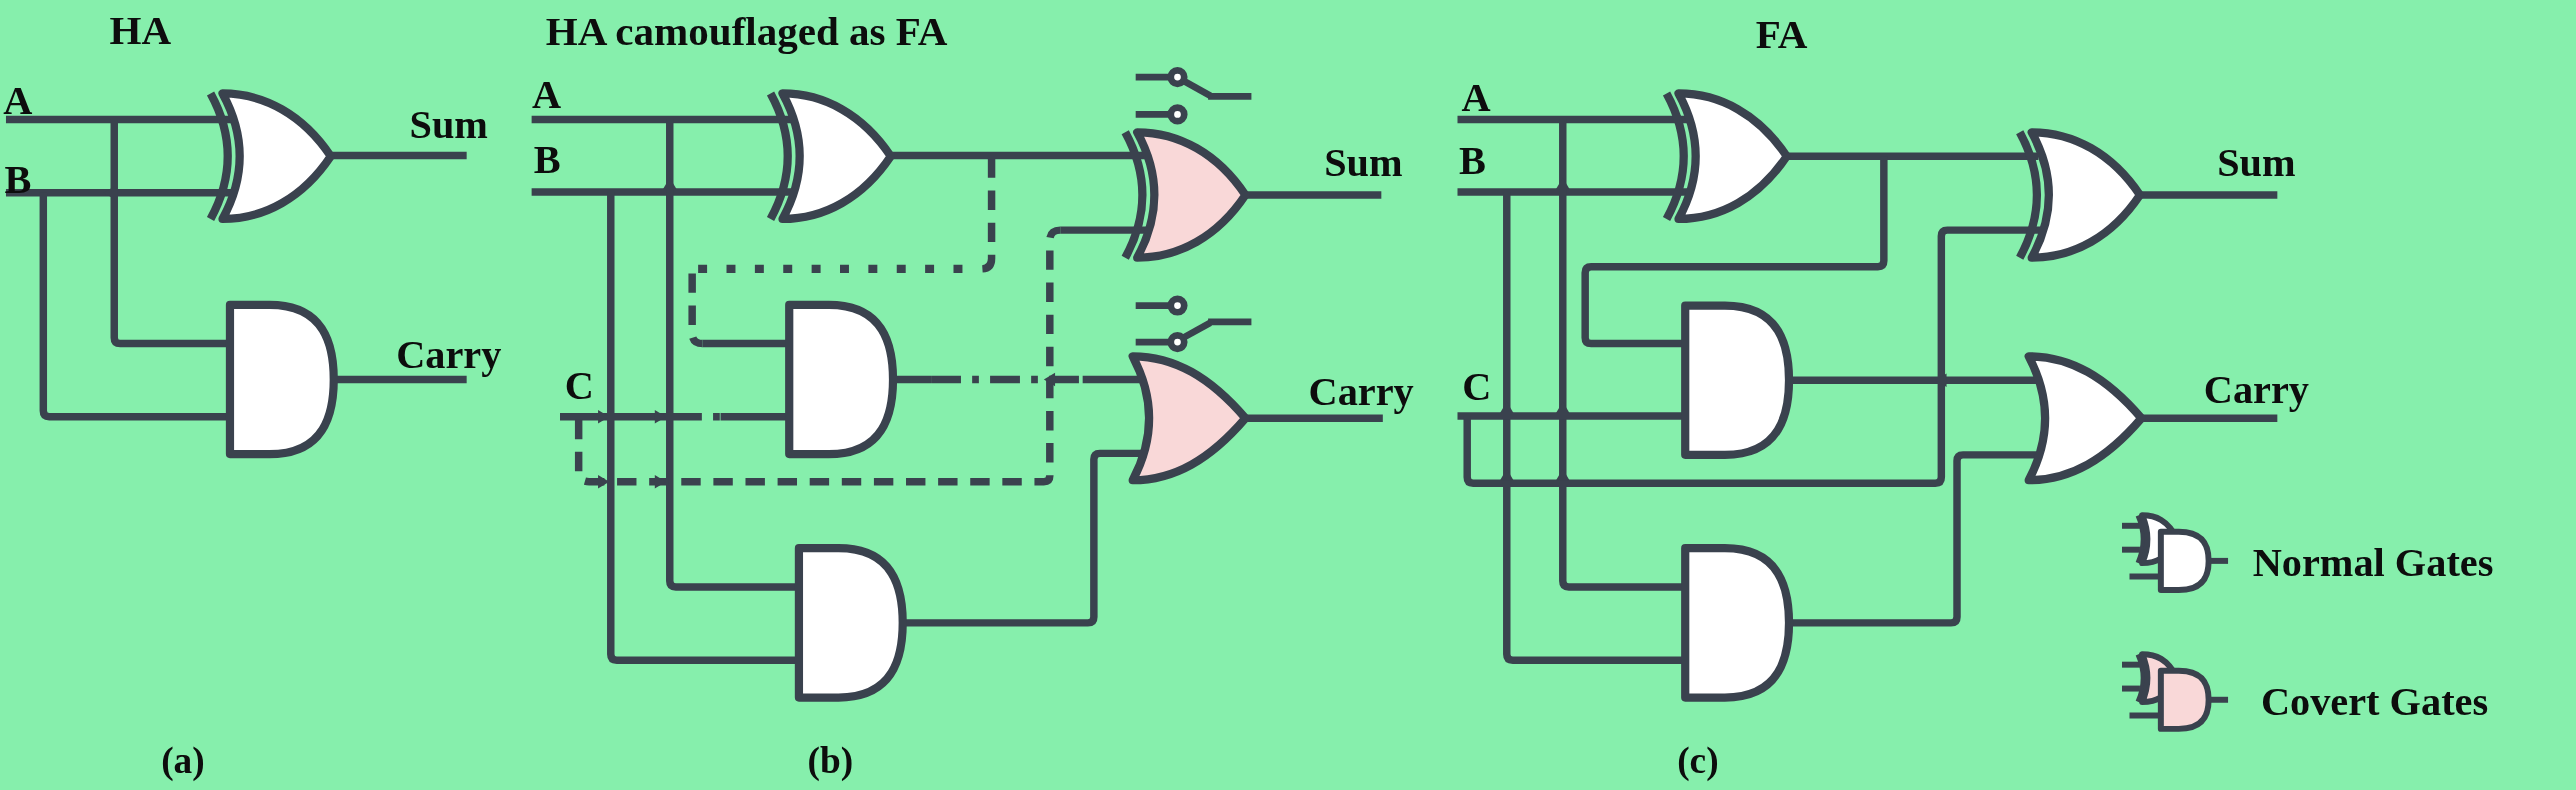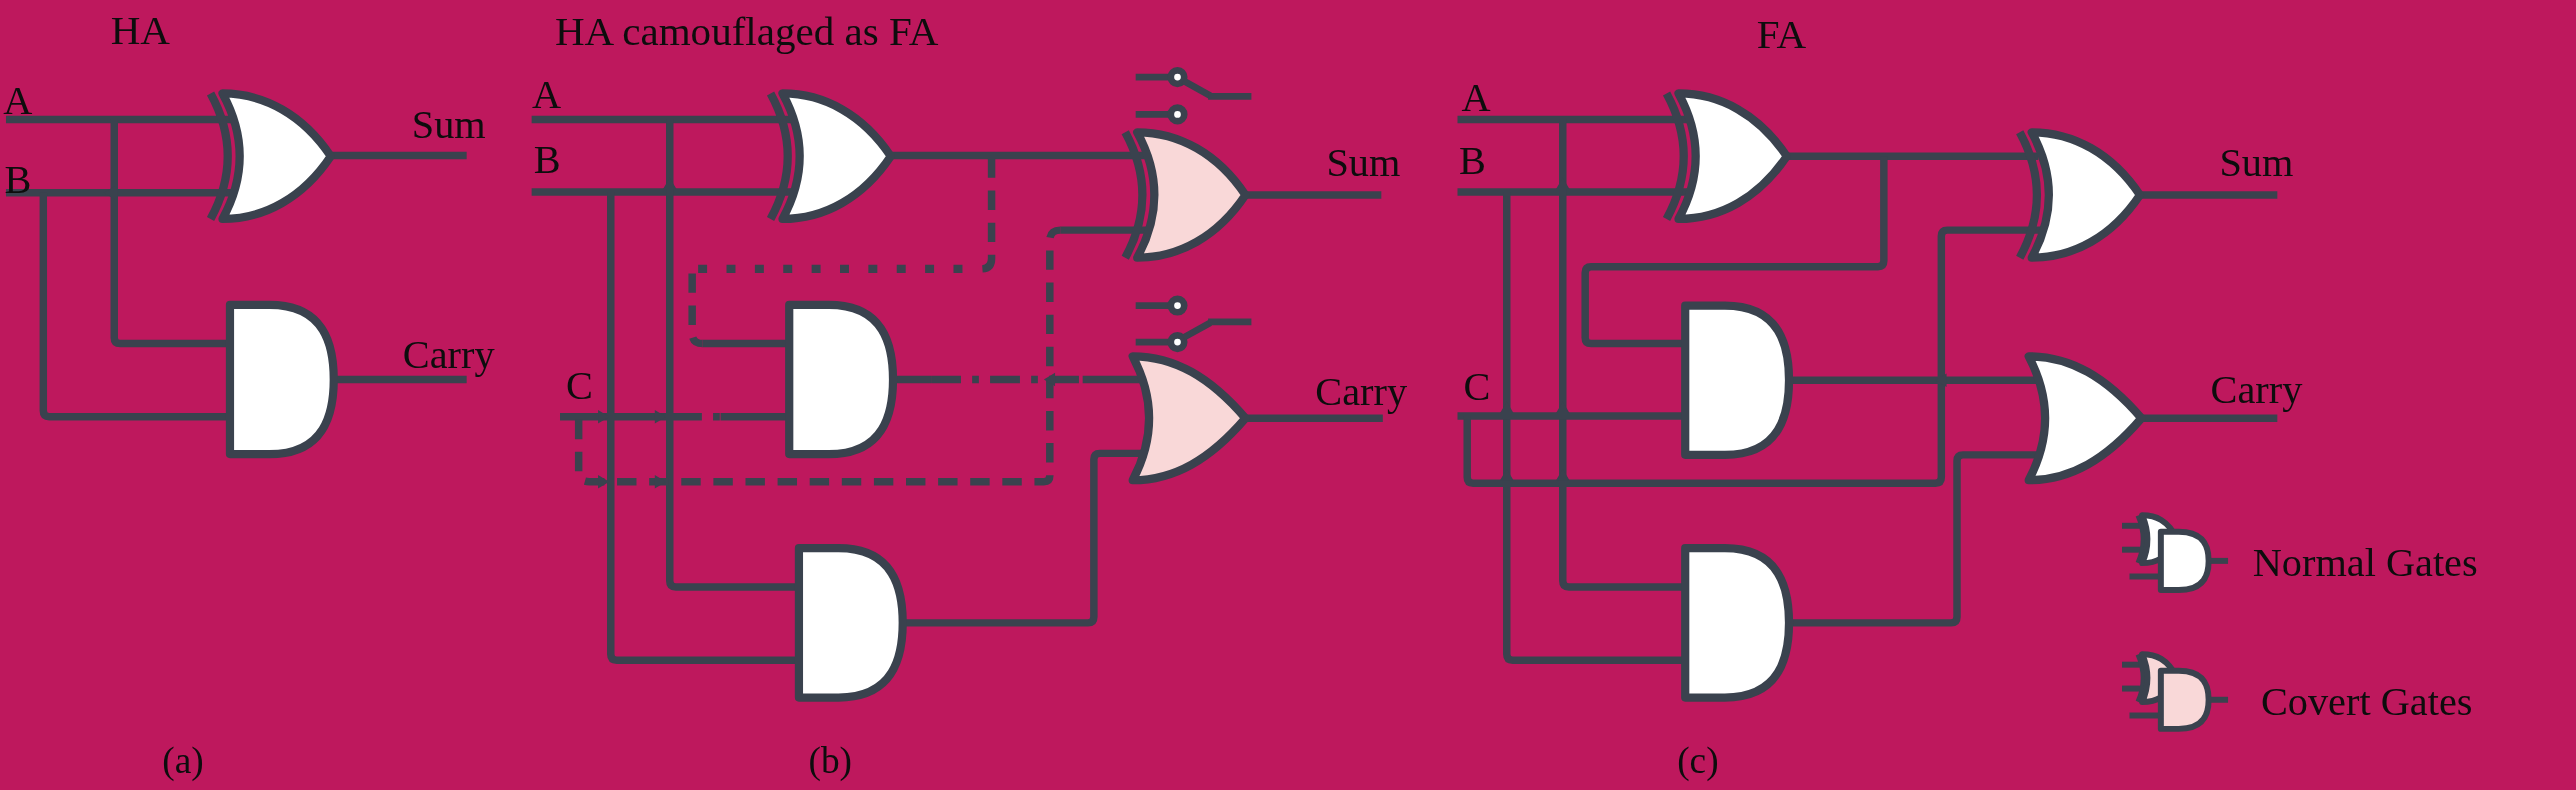--- a/index.html
+++ b/index.html
@@ -1,16 +1,16 @@
 <!DOCTYPE html>
 <html style="font-size:12px"><head>
 <meta charset="utf-8">
 <style>
   html,body{margin:0;padding:0;background:#ffffff;}
-  .stage{width:2576px;height:791px;position:relative;background:#be185d;}
+  .stage{width:2576px;height:791px;position:relative;background:#86efac;font-weight:bold;}
   svg{display:block;}
   .w   {stroke:#3a424e;stroke-width:10;fill:none;stroke-linejoin:round;}
   .g   {stroke:#3a424e;stroke-width:11;stroke-linejoin:round;}
   .arc {stroke:#3a424e;stroke-width:11;fill:none;}
   .dash{stroke:#3a424e;stroke-width:10;fill:none;stroke-dasharray:26 17;}
   .dots{stroke:#3a424e;stroke-width:11;fill:none;stroke-dasharray:12 26;}
   .ddot{stroke:#3a424e;stroke-width:10;fill:none;stroke-dasharray:40 15 9 15;}
   .tri {fill:#3a424e;stroke:none;}
   .sw  {stroke:#3a424e;stroke-width:9;fill:none;}
   .swc {stroke:#3a424e;stroke-width:9;fill:#ffffff;}

